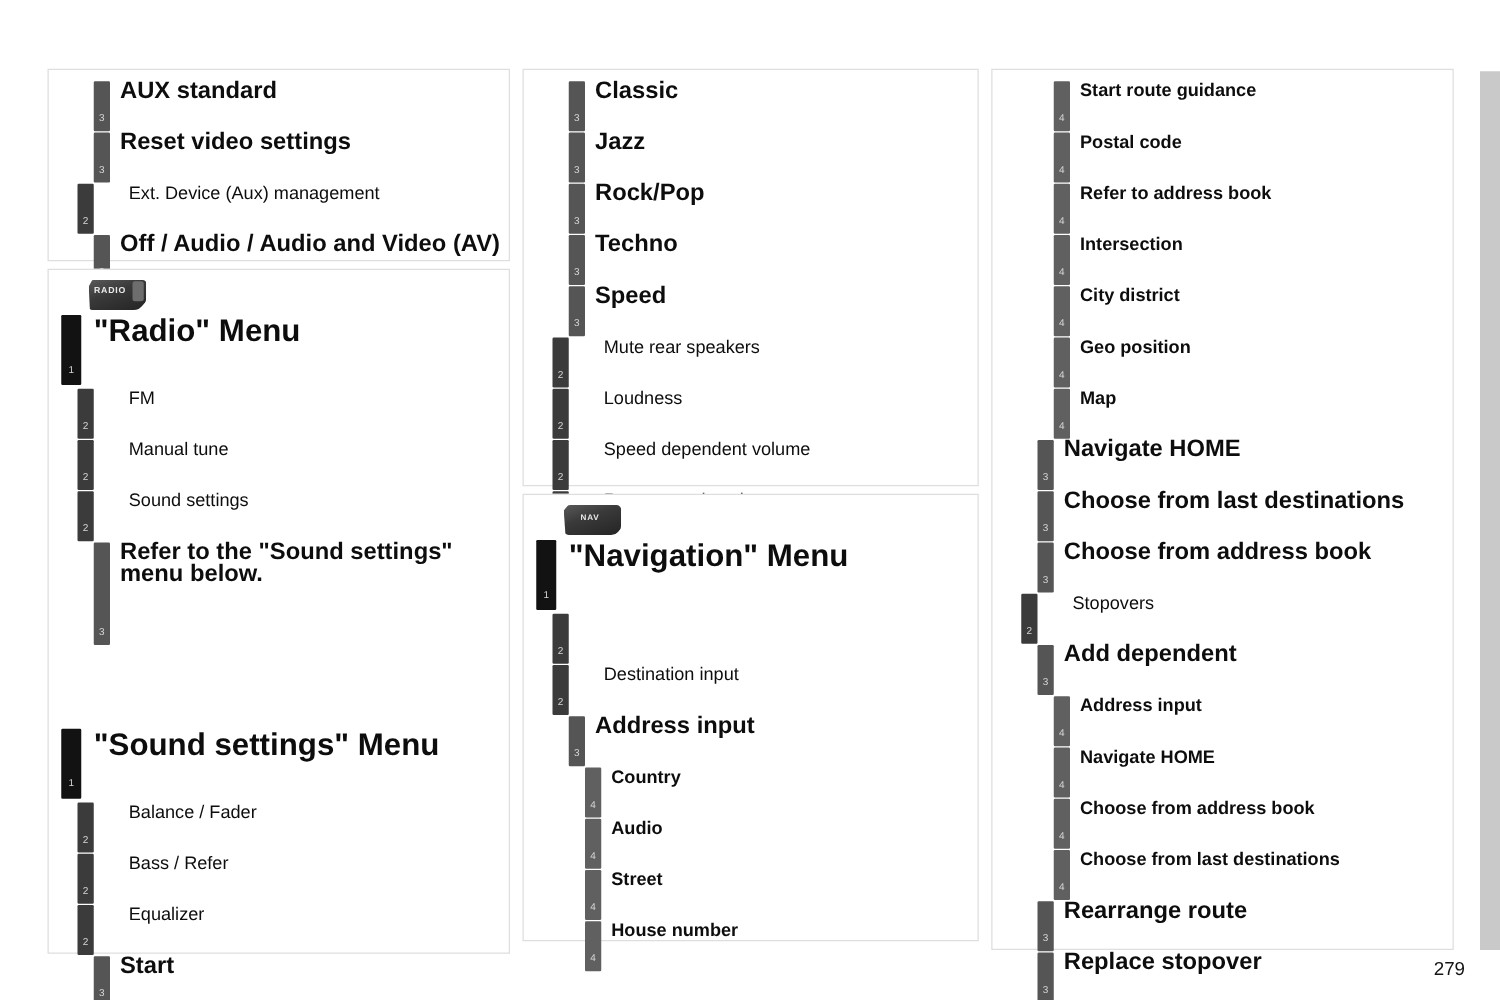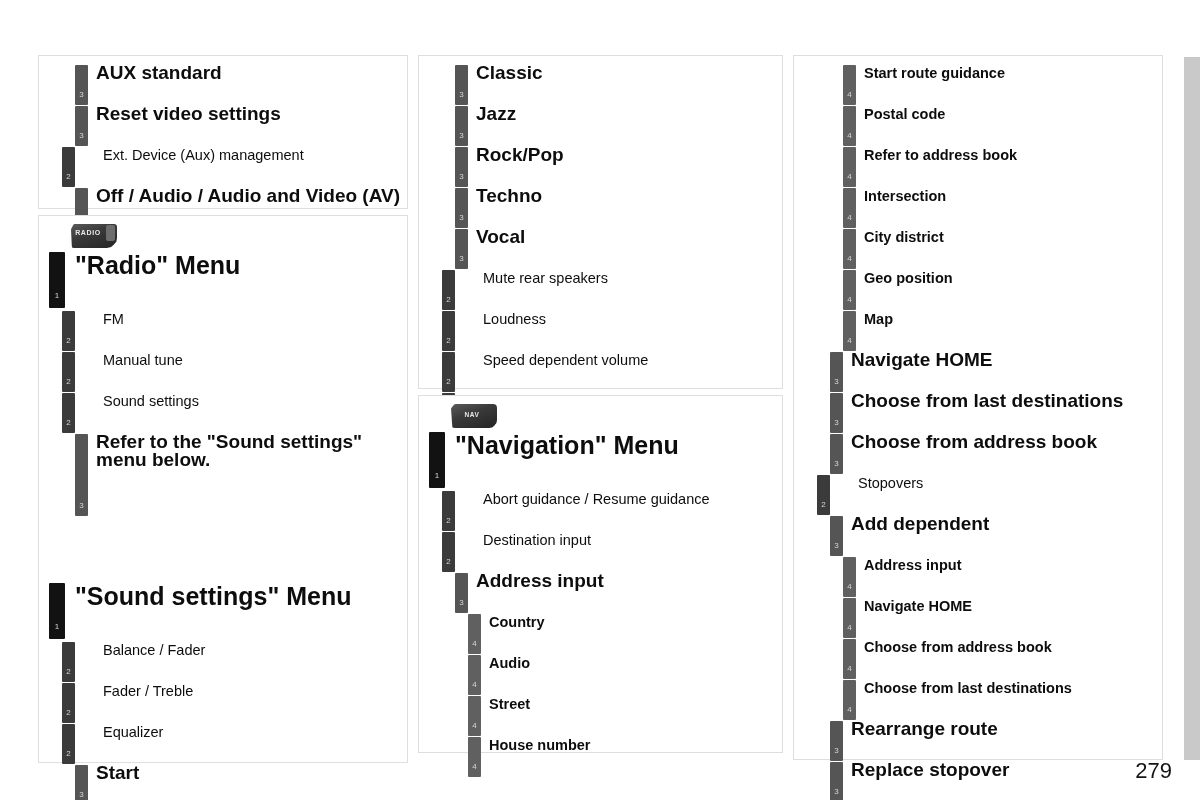--- a/index.html
+++ b/index.html
@@ -134,21 +134,21 @@
   .head-icon.nav .shape {
     clip-path: polygon(8% 0%, 100% 0%, 100% 78%, 90% 100%, 3% 100%, 0% 18%);
     border-radius: 5px 4px 8px 4px;
   }
 
   .spacer-lg { height: 60px; }
 
   .page-number {
     position: absolute;
     right: 28px; bottom: 16px;
-    font-size: 22px;
+    font-size: 15px;
     color: #141414;
   }
 </style>
 </head>
 <body>
 
 <div class="page">
 
   <div class="right-strip"></div>
 
@@ -236,21 +236,21 @@
             <div class="entry lvl2">
               <div class="bar">
                 <span>2</span>
               </div>
               <div class="lbl">Balance / Fader</div>
             </div>
             <div class="entry lvl2">
               <div class="bar">
                 <span>2</span>
               </div>
-              <div class="lbl">Fader / Treble</div>
+              <div class="lbl">Bass / Refer</div>
             </div>
             <div class="entry lvl2">
               <div class="bar">
                 <span>2</span>
               </div>
               <div class="lbl">Equalizer</div>
             </div>
             <div class="entry lvl3">
               <div class="bar">
                 <span>3</span>
@@ -286,21 +286,21 @@
           <div class="entry lvl3">
             <div class="bar">
               <span>3</span>
             </div>
             <div class="lbl">Techno</div>
           </div>
           <div class="entry lvl3">
             <div class="bar">
               <span>3</span>
             </div>
-            <div class="lbl">Vocal</div>
+            <div class="lbl">Speed</div>
           </div>
           <div class="entry lvl2">
             <div class="bar">
               <span>2</span>
             </div>
             <div class="lbl">Mute rear speakers</div>
           </div>
           <div class="entry lvl2">
             <div class="bar">
               <span>2</span>
@@ -332,21 +332,20 @@
           <div class="bar">
             <span>1</span>
           </div>
           <div class="lbl">"Navigation" Menu</div>
         </div>
         <div>
             <div class="entry lvl2">
               <div class="bar">
                 <span>2</span>
               </div>
-              <div class="lbl">Abort guidance / Resume guidance</div>
             </div>
             <div class="entry lvl2">
               <div class="bar">
                 <span>2</span>
               </div>
               <div class="lbl">Destination input</div>
             </div>
             <div class="entry lvl3">
               <div class="bar">
                 <span>3</span>

